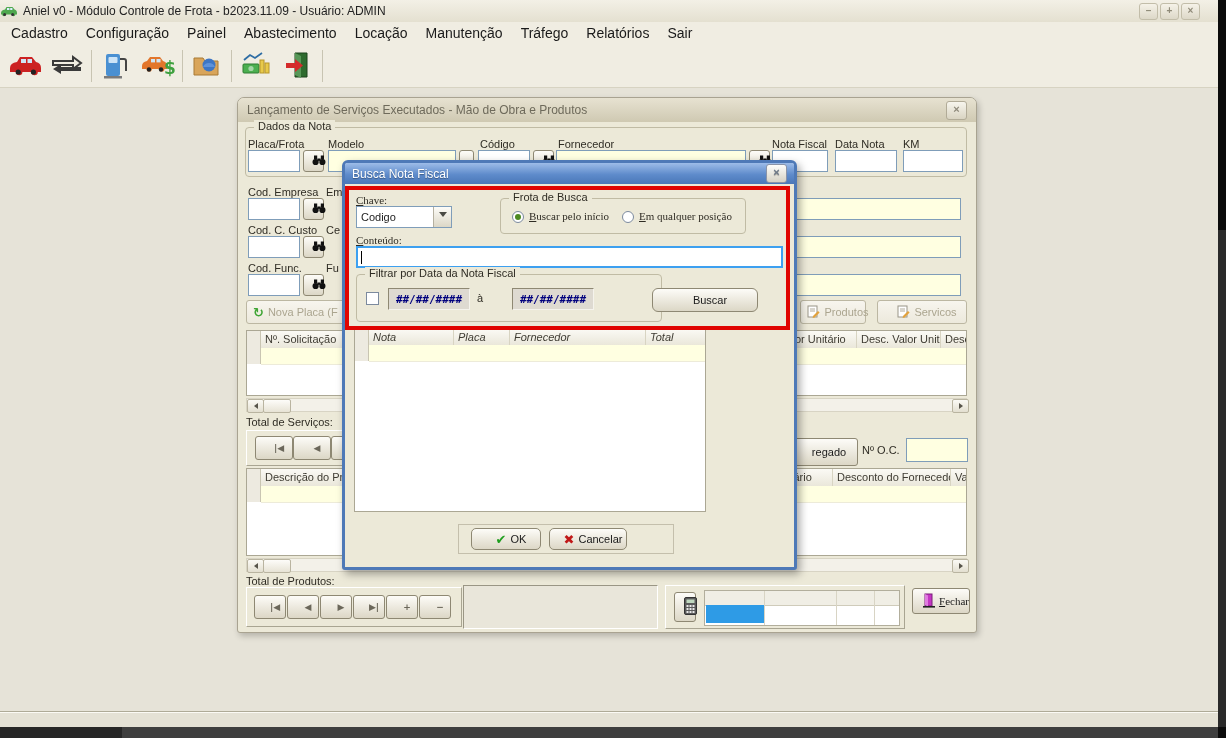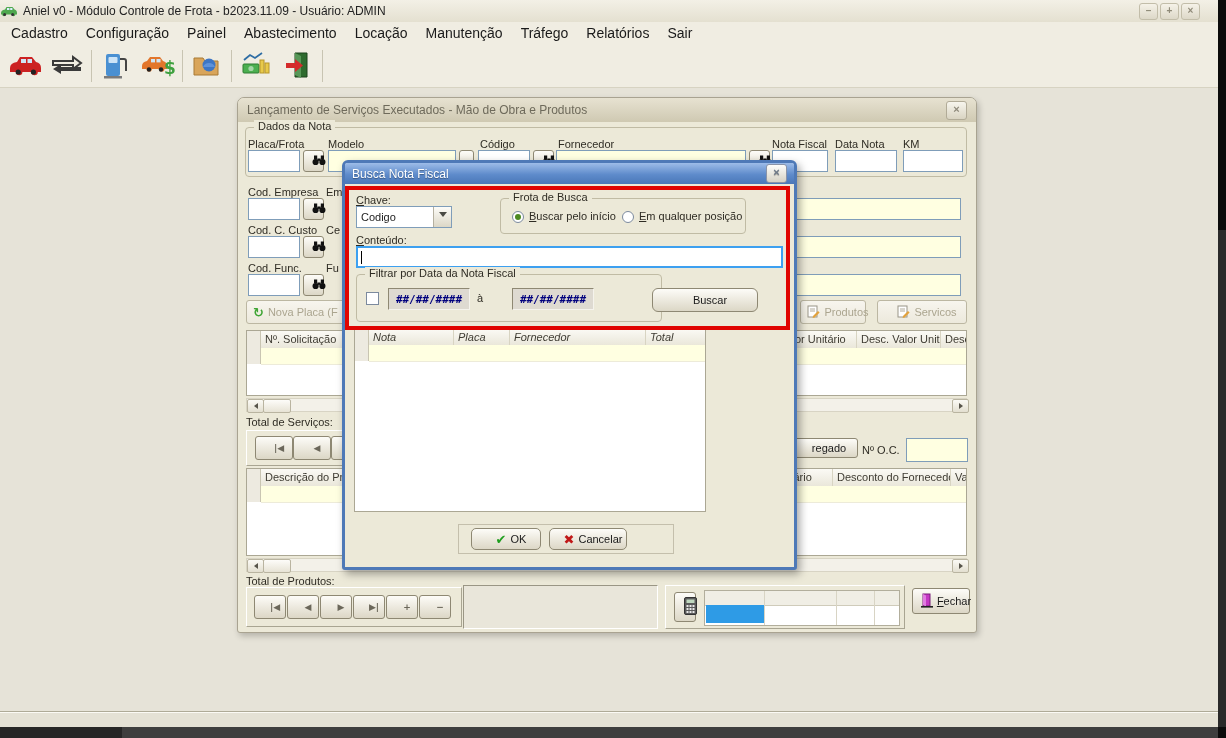--- a/index.html
+++ b/index.html
@@ -26,21 +26,21 @@
   
   .field{background:#fff;border:1px solid #7F9DB9;box-sizing:border-box;}
   .yellow{background:#FFFFE1;}
   .btn{background:linear-gradient(#FDFCF8,#EEEBE1 45%,#DCD7C6);border:1px solid #8E8873;border-radius:3px;
        display:flex;align-items:center;justify-content:center;gap:4px;box-sizing:border-box;color:#1a1a1a;padding-left:10px;}
   .btn.disabled{color:#ABA58F;border-color:#BCB7A2;background:linear-gradient(#F7F5EE,#ECE9DC);}
   .binocs{width:21px;height:22px;}
   .groupbox{border:1px solid #C0BBA4;border-radius:4px;box-sizing:border-box;}
   .glegend{position:absolute;top:-8px;left:8px;background:#ECE9D8;padding:0 4px;color:#2f2c24;}
   .lbl{white-space:nowrap;color:#2f2c24;}
-  .accel{display:inline-block;}
+  .accel{display:inline-block;font-family:Liberation Serif, serif;}
   .accel::first-letter{text-decoration:underline;}
   .grid{background:#fff;border:1px solid #ABA794;box-sizing:border-box;overflow:hidden;}
   .ghead{position:absolute;left:0;top:0;right:0;height:17px;background:linear-gradient(#FBFAF5,#EAE7DA);border-bottom:1px solid #C9C5B2;}
   .gcell{position:absolute;top:0;height:17px;border-right:1px solid #D8D4C2;padding:2px 4px;box-sizing:border-box;
          color:#3F3C33;white-space:nowrap;overflow:hidden;}
   .gind{position:absolute;left:0;width:14px;background:#EDEAE0;border-right:1px solid #C9C5B2;box-sizing:border-box;}
   .grow-y{position:absolute;left:14px;right:0;height:16px;background:#FFFFE1;border-bottom:1px solid #EDEBD9;}
   .sb{background:#F3F1E9;border:1px solid #D8D4C4;box-sizing:border-box;}
   .sbtn{position:absolute;top:0;width:15px;height:12px;background:linear-gradient(#FBFAF5,#E3DFD0);border:1px solid #B9B4A0;
         border-radius:2px;display:flex;align-items:center;justify-content:center;}
@@ -323,21 +323,21 @@
       <div class="abs btn" style="left:8px;top:5px;width:38px;height:24px;">
           <span class="navglyph">|◀</span>
         </div>
       <div class="abs btn" style="left:46px;top:5px;width:38px;height:24px;">
           <span class="navglyph">◀</span>
         </div>
       <div class="abs btn" style="left:84px;top:5px;width:38px;height:24px;">
           <span class="navglyph">▶</span>
         </div>
     </div>
-    <div class="abs btn" style="left:552px;top:340px;width:68px;height:20px;">
+    <div class="abs btn" style="left:552px;top:340px;width:68px;height:28px;">
       <span>regado</span>
     </div>
     <span class="abs lbl" style="left:624px;top:346px;">Nº O.C.</span>
     <div class="abs field yellow" style="left:668px;top:340px;width:62px;height:24px;"></div>
 
     <div class="abs grid" style="left:8px;top:370px;width:721px;height:88px;">
       <div class="ghead">
         <div class="gind" style="top:0;height:17px;"></div>
         <div class="gcell" style="left:14px;width:196px;">Descrição do Prod</div>
         <div class="gcell" style="left:537px;width:49px;">itário</div>

